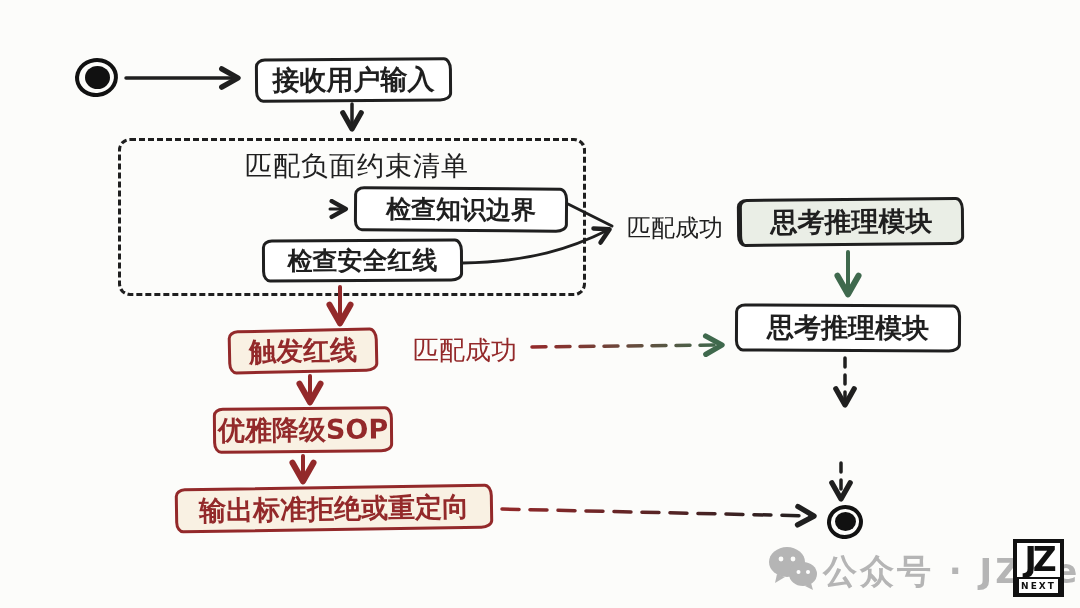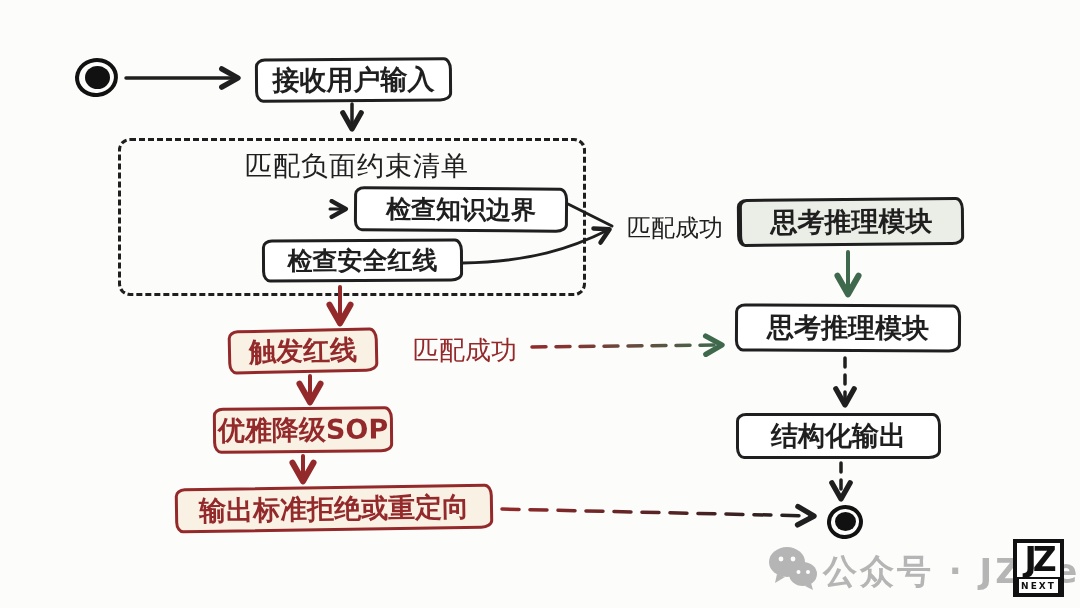--- a/index.html
+++ b/index.html
@@ -151,21 +151,20 @@
 
   <div class="node" style="left:354px;top:187px;width:214px;height:45px;font-size:25px;transform:rotate(0.4deg);">检查知识边界</div>
   <div class="node" style="left:262px;top:239px;width:201px;height:43px;font-size:25px;transform:rotate(-0.3deg);">检查安全红线</div>
 
   <div class="freetext" style="left:627px;top:212px;font-size:24px;">匹配成功</div>
 
   <div class="node green-fill" style="left:737px;top:198px;width:227px;height:48px;font-size:27px;transform:rotate(-0.5deg);">思考推理模块</div>
 
   <div class="node" style="left:735px;top:304px;width:226px;height:48px;font-size:27px;transform:rotate(0.3deg);">思考推理模块</div>
 
-  <div class="node" style="left:736px;top:413px;width:205px;height:46px;font-size:27px;">结构化输出</div>
 
   <div class="node red" style="left:228px;top:329px;width:150px;height:44px;font-size:27px;transform:rotate(-1.2deg);">触发红线</div>
 
   <div class="freetext red" style="left:413px;top:333px;font-size:26px;">匹配成功</div>
 
   <div class="node red" style="left:213px;top:407px;width:180px;height:46px;font-size:27px;transform:rotate(-0.5deg);">优雅降级SOP</div>
 
   <div class="node red" style="left:175px;top:486px;width:318px;height:45px;font-size:27px;transform:rotate(-0.9deg);">输出标准拒绝或重定向</div>
 
   <div class="state" style="left:827px;top:505px;width:36px;height:34px;">

